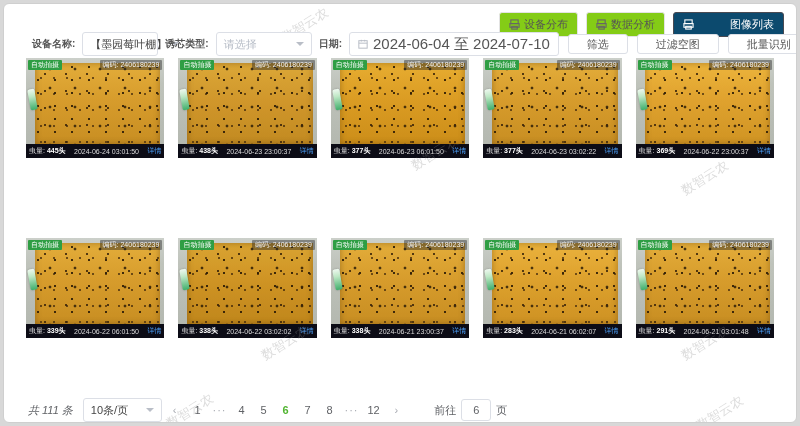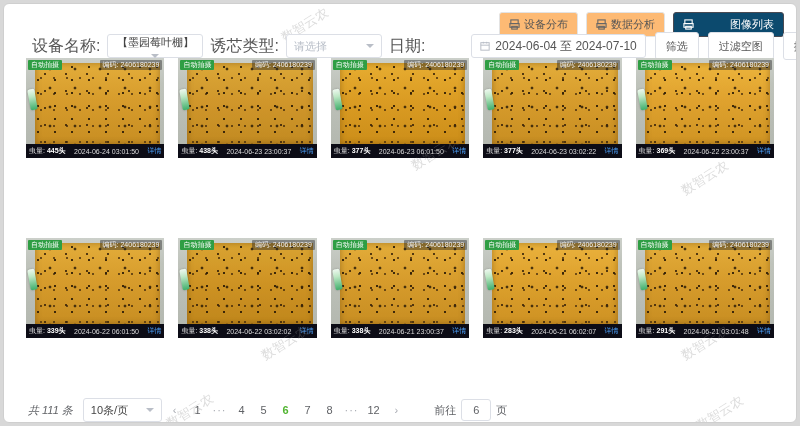--- a/index.html
+++ b/index.html
@@ -4,37 +4,37 @@
 <style>
   * { box-sizing: border-box; margin: 0; padding: 0; }
   html,body { width: 800px; height: 426px; font-family: "Liberation Sans", sans-serif; }
   body { background: #d8d8d8; position: relative; overflow: hidden; }
   .panel { position: absolute; inset: 3px; background: #fff; border: 1px solid #cfcfcf; border-radius: 6px; overflow: hidden; }
 
   
   .header { position: relative; height: 52px; }
   .view-switch { position: absolute; top: 8px; right: 12px; display: flex; gap: 8px; }
   .view-btn { display: flex; align-items: center; gap: 4px; font-size: 11px; color: #555;
-    background: #fdba74; border: 1px solid #e3e3e3; border-radius: 3px; padding: 4px 9px; cursor: pointer; }
+    background: #84cc16; border: 1px solid #e3e3e3; border-radius: 3px; padding: 4px 9px; cursor: pointer; }
   .view-btn.active { background: #0c4a6e; border-color: #4a4a52; color: #fff; gap: 36px; }
   .view-btn svg { display: block; }
   .view-btn.active svg rect, .view-btn.active svg path { stroke: #fff; }
 
   .filters { position: absolute; top: 28px; left: 28px; display: flex; align-items: center; gap: 7px; }
-  .f-label { font-size: 16px; color: #555; white-space: nowrap; }
+  .f-label { font-size: 10px; color: #555; white-space: nowrap; font-weight: bold; }
   .select { display: flex; align-items: center; justify-content: space-between; gap: 4px;
     border: 1px solid #dcdfe6; border-radius: 3px; background: #fff; height: 24px; padding: 0 7px;
     font-size: 11px; color: #444; cursor: pointer; white-space: nowrap; }
   .select.placeholder { color: #b6bcc6; }
   .caret { width: 0; height: 0; border-left: 4px solid transparent; border-right: 4px solid transparent;
     border-top: 4px solid #b9bec7; }
   .date-box { display: flex; align-items: center; gap: 5px; border: 1px solid #dcdfe6; border-radius: 3px;
-    height: 24px; padding: 0 8px; font-size: 12px; color: #555; background: #fff; cursor: pointer; white-space: nowrap; margin-left: 39px; }
+    height: 24px; padding: 0 8px; font-size: 15px; color: #555; background: #fff; cursor: pointer; white-space: nowrap; }
   .btn { font-size: 11px; color: #555; background: #fff; border: 1px solid #dcdfe6; border-radius: 3px;
-    height: 28px; padding: 0 10px; cursor: pointer; white-space: nowrap; margin-left: 2px; }
+    height: 20px; padding: 0 18px; cursor: pointer; white-space: nowrap; margin-left: 2px; }
 
   
   .grid { margin: 2px 22px 0; display: grid; grid-template-columns: repeat(5, 1fr);
     column-gap: 14px; row-gap: 80px; }
   .card { width: 100%; cursor: pointer; }
   .photo { position: relative; height: 86px; overflow: hidden;
     background: linear-gradient(180deg, #ccd0ca 0%, #bfc3bb 30%, #b4b8b0 100%); }
   .board { position: absolute; top: 5px; left: 9px; right: 4px; bottom: 0;
     background-color: #d79c2c;
     background-image:
@@ -118,21 +118,21 @@
             <rect x="2" y="1" width="8" height="4" fill="none" stroke="#fff" stroke-width="1.2"></rect>
             <rect x="1" y="5" width="10" height="4" fill="none" stroke="#fff" stroke-width="1.2"></rect>
             <rect x="3" y="8" width="6" height="3" fill="none" stroke="#fff" stroke-width="1.2"></rect>
           </svg>
         <span>图像列表</span>
       </div>
     </div>
 
     <div class="filters">
       <span class="f-label">设备名称:</span>
-      <div class="select" style="width:96px;flex-direction:column;">
+      <div class="select" style="width:76px;">
         <span>【墨园莓叶棚】</span>
         <span class="caret"></span>
       </div>
       <span class="f-label">诱芯类型:</span>
       <div class="select placeholder" style="width:96px;">
         <span>请选择</span>
         <span class="caret"></span>
       </div>
       <span class="f-label">日期:</span>
       <div class="date-box">

